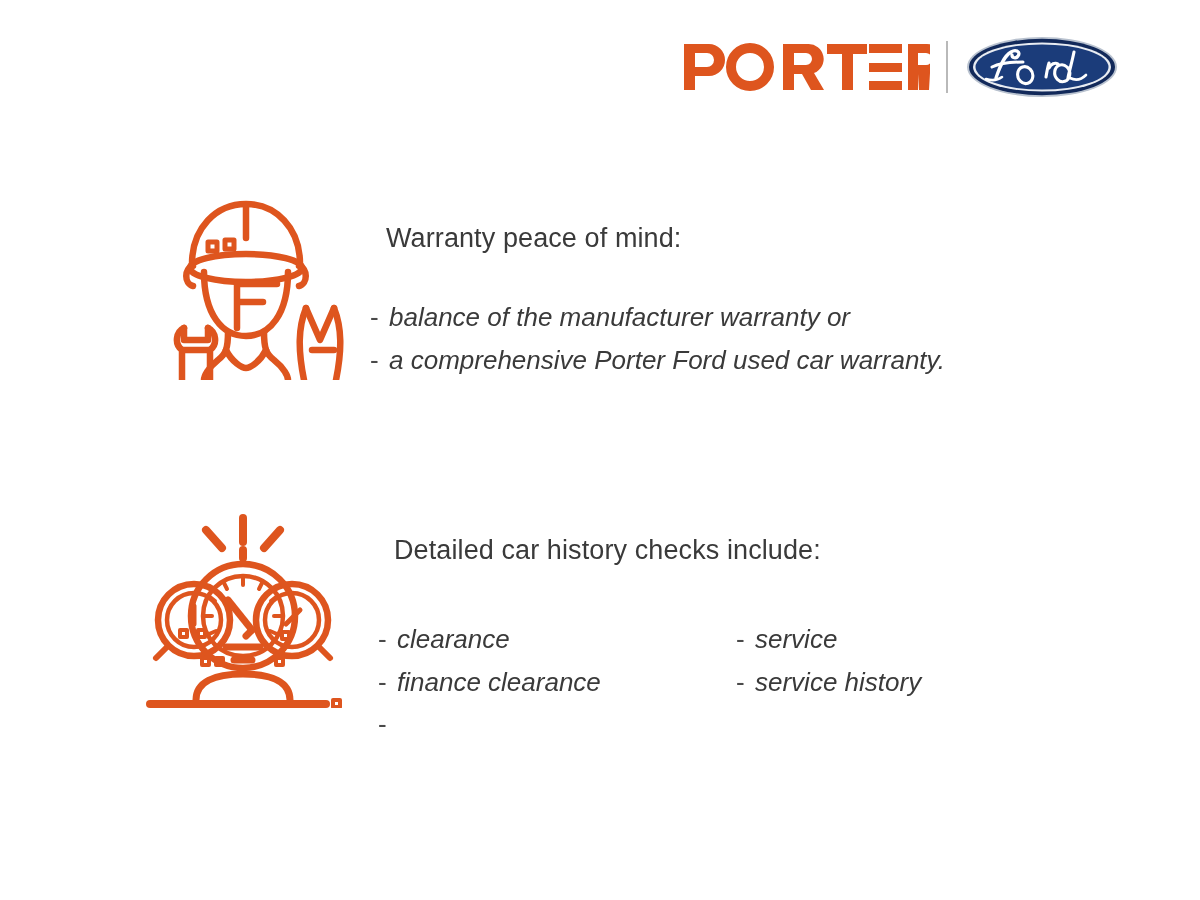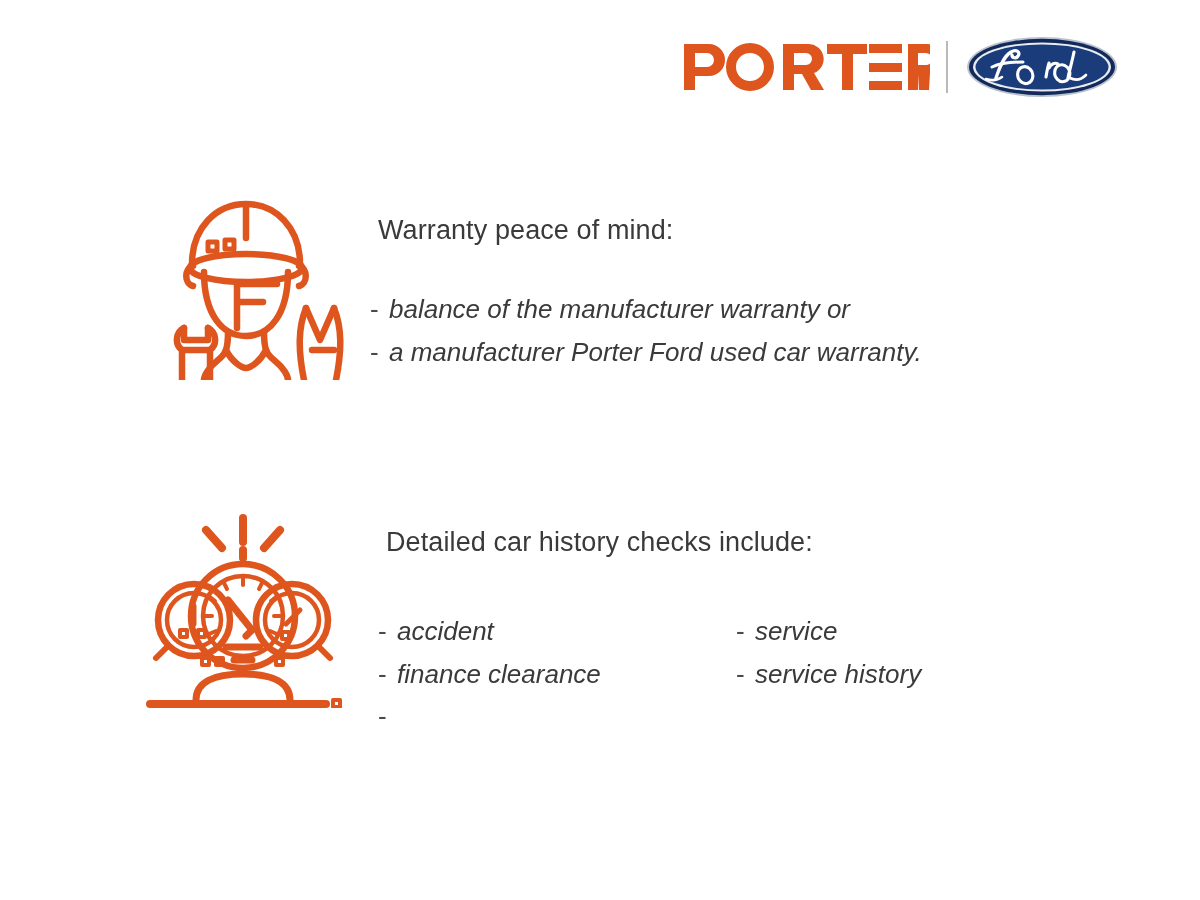--- a/index.html
+++ b/index.html
@@ -65,21 +65,21 @@
   .feature-warranty .feature-text { margin-left: 26px; padding-top: 26px; }
   .feature-history  .feature-text { margin-left: 32px; padding-top: 10px; }
 
   .feature-heading {
     font-size: 27px;
     font-weight: 400;
     letter-spacing: 0.1px;
     color: #3a3a3a;
     white-space: nowrap;
     line-height: 1.2;
-    margin: 8px;
+    margin: 16px;
   }
 
   .bullet-block {
     margin-top: 42px;
   }
   .feature-history .bullet-block { margin-top: 52px; }
 
   .bullet-row {
     display: flex;
     align-items: baseline;
@@ -209,21 +209,21 @@
   <div class="feature-text">
     <h2 class="feature-heading">Warranty peace of mind:</h2>
 
     <div class="bullet-block">
       <div class="bullet-line">
         <span class="bullet-dash">-</span>
         <span class="bullet-text">balance of the manufacturer warranty or</span>
       </div>
       <div class="bullet-line">
         <span class="bullet-dash">-</span>
-        <span class="bullet-text">a manufacturer Porter Ford used car warranty.</span>
+        <span class="bullet-text">a comprehensive Porter Ford used car warranty.</span>
       </div>
     </div>
   </div>
 </div>
 
 <div class="feature feature-history">
 
   <div class="icon-slot">
     <svg width="206" height="200" viewBox="0 0 206 200" fill="none" stroke="#DE551E" stroke-width="6.5" stroke-linecap="round" stroke-linejoin="round">
 
@@ -278,21 +278,21 @@
   </div>
 
   <div class="feature-text">
     <h2 class="feature-heading">Detailed car history checks include:</h2>
 
     <div class="bullet-block">
 
       <div class="bullet-row">
         <span class="bullet-line col-a">
           <span class="bullet-dash">-</span>
-          <span class="bullet-text">accident</span>
+          <span class="bullet-text">clearance</span>
         </span>
         <span class="bullet-line col-b">
           <span class="bullet-dash">-</span>
           <span class="bullet-text">service</span>
         </span>
       </div>
 
       <div class="bullet-row">
         <span class="bullet-line col-a">
           <span class="bullet-dash">-</span>

